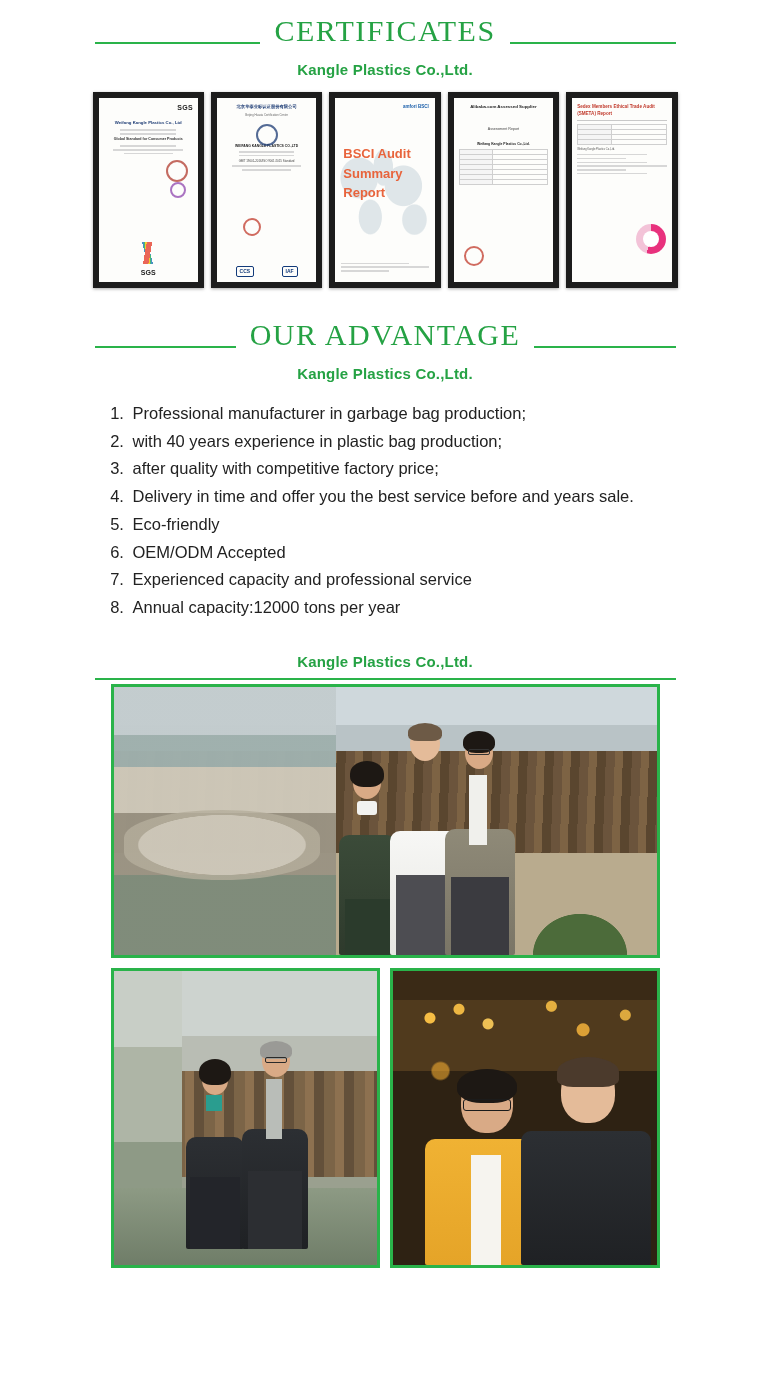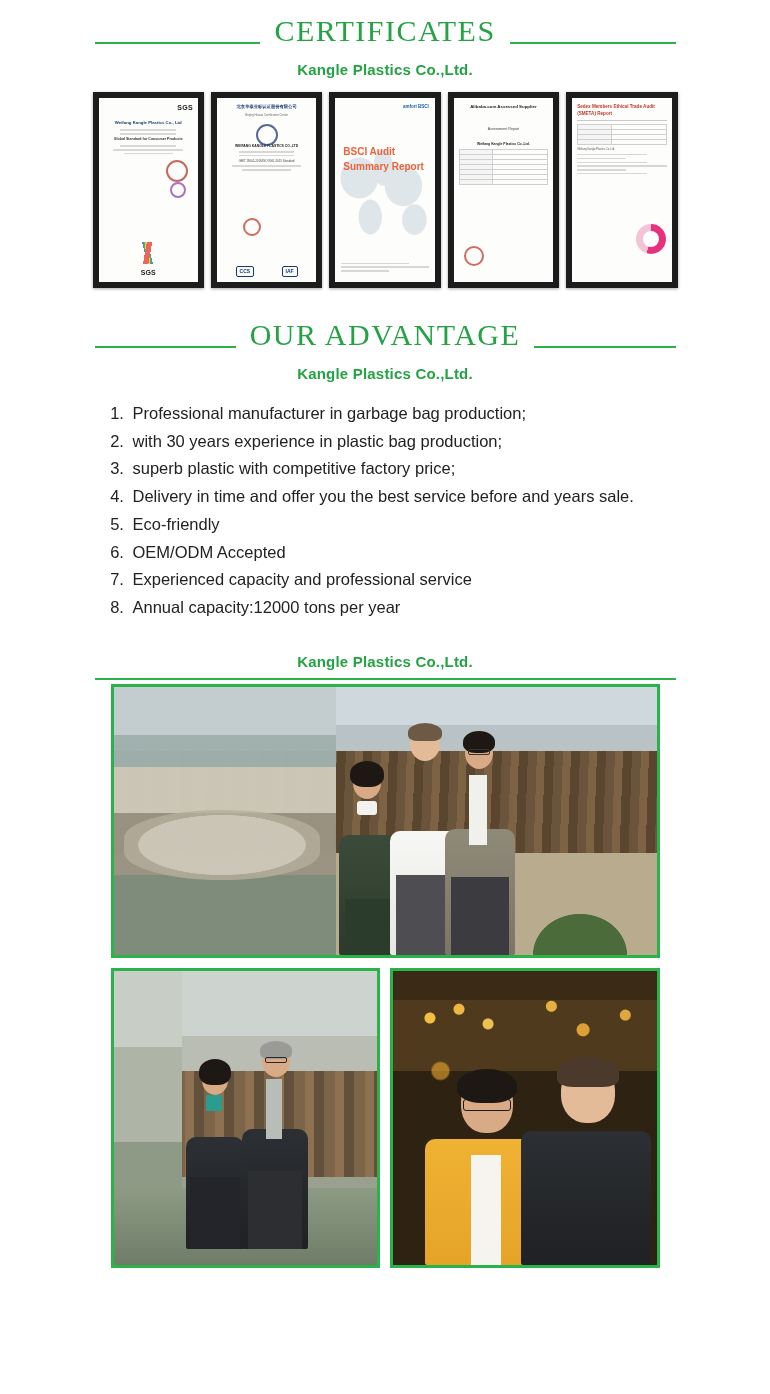--- a/index.html
+++ b/index.html
@@ -128,21 +128,21 @@
     position: absolute; left: 4px; right: 4px; top: 28px; bottom: 26px;
     background:
       radial-gradient(ellipse at 22% 40%, #dfe6e9 0 18%, transparent 19%),
       radial-gradient(ellipse at 48% 32%, #dfe6e9 0 14%, transparent 15%),
       radial-gradient(ellipse at 70% 46%, #dfe6e9 0 20%, transparent 21%),
       radial-gradient(ellipse at 34% 70%, #dfe6e9 0 13%, transparent 14%),
       radial-gradient(ellipse at 82% 72%, #dfe6e9 0 11%, transparent 12%);
   }
   .bsci-label {
     position: absolute; top: 46px; left: 8px;
-    color: #e8643c; font-weight: bold; font-size: 10px;
+    color: #e8643c; font-weight: bold; font-size: 13px;
   }
   .bsci-mark {
     position: absolute; top: 6px; right: 6px;
     font-size: 4.5px; color: #1b5faa; font-weight: bold;
   }
   .logos-row {
     position: absolute; bottom: 5px; left: 5px; right: 5px;
     display: flex; justify-content: space-around; align-items: center;
   }
   .logo-pill {
@@ -423,22 +423,22 @@
     <div class="rule-wrap" style="top:34px;">
         <div class="rule-line"></div>
       </div>
     <div class="section-title">OUR ADVANTAGE</div>
     <div class="subtitle">Kangle Plastics Co.,Ltd.</div>
   </div>
 
   <div class="adv-wrap">
     <ol class="adv-list">
       <li>Professional manufacturer in garbage bag production;</li>
-      <li>with 30 years experience in plastic bag production;</li>
-      <li>superb plastic with competitive factory price;</li>
+      <li>with 40 years experience in plastic bag production;</li>
+      <li>after quality with competitive factory price;</li>
       <li>Delivery in time and offer you the best service before and years sale.</li>
       <li>Eco-friendly</li>
       <li>OEM/ODM Accepted</li>
       <li>Experienced capacity and professional service</li>
       <li>Annual capacity:12000 tons per year</li>
     </ol>
   </div>
 
   <div class="section-head" style="margin-top:16px;">
     <div class="rule-wrap" style="top:34px;">

